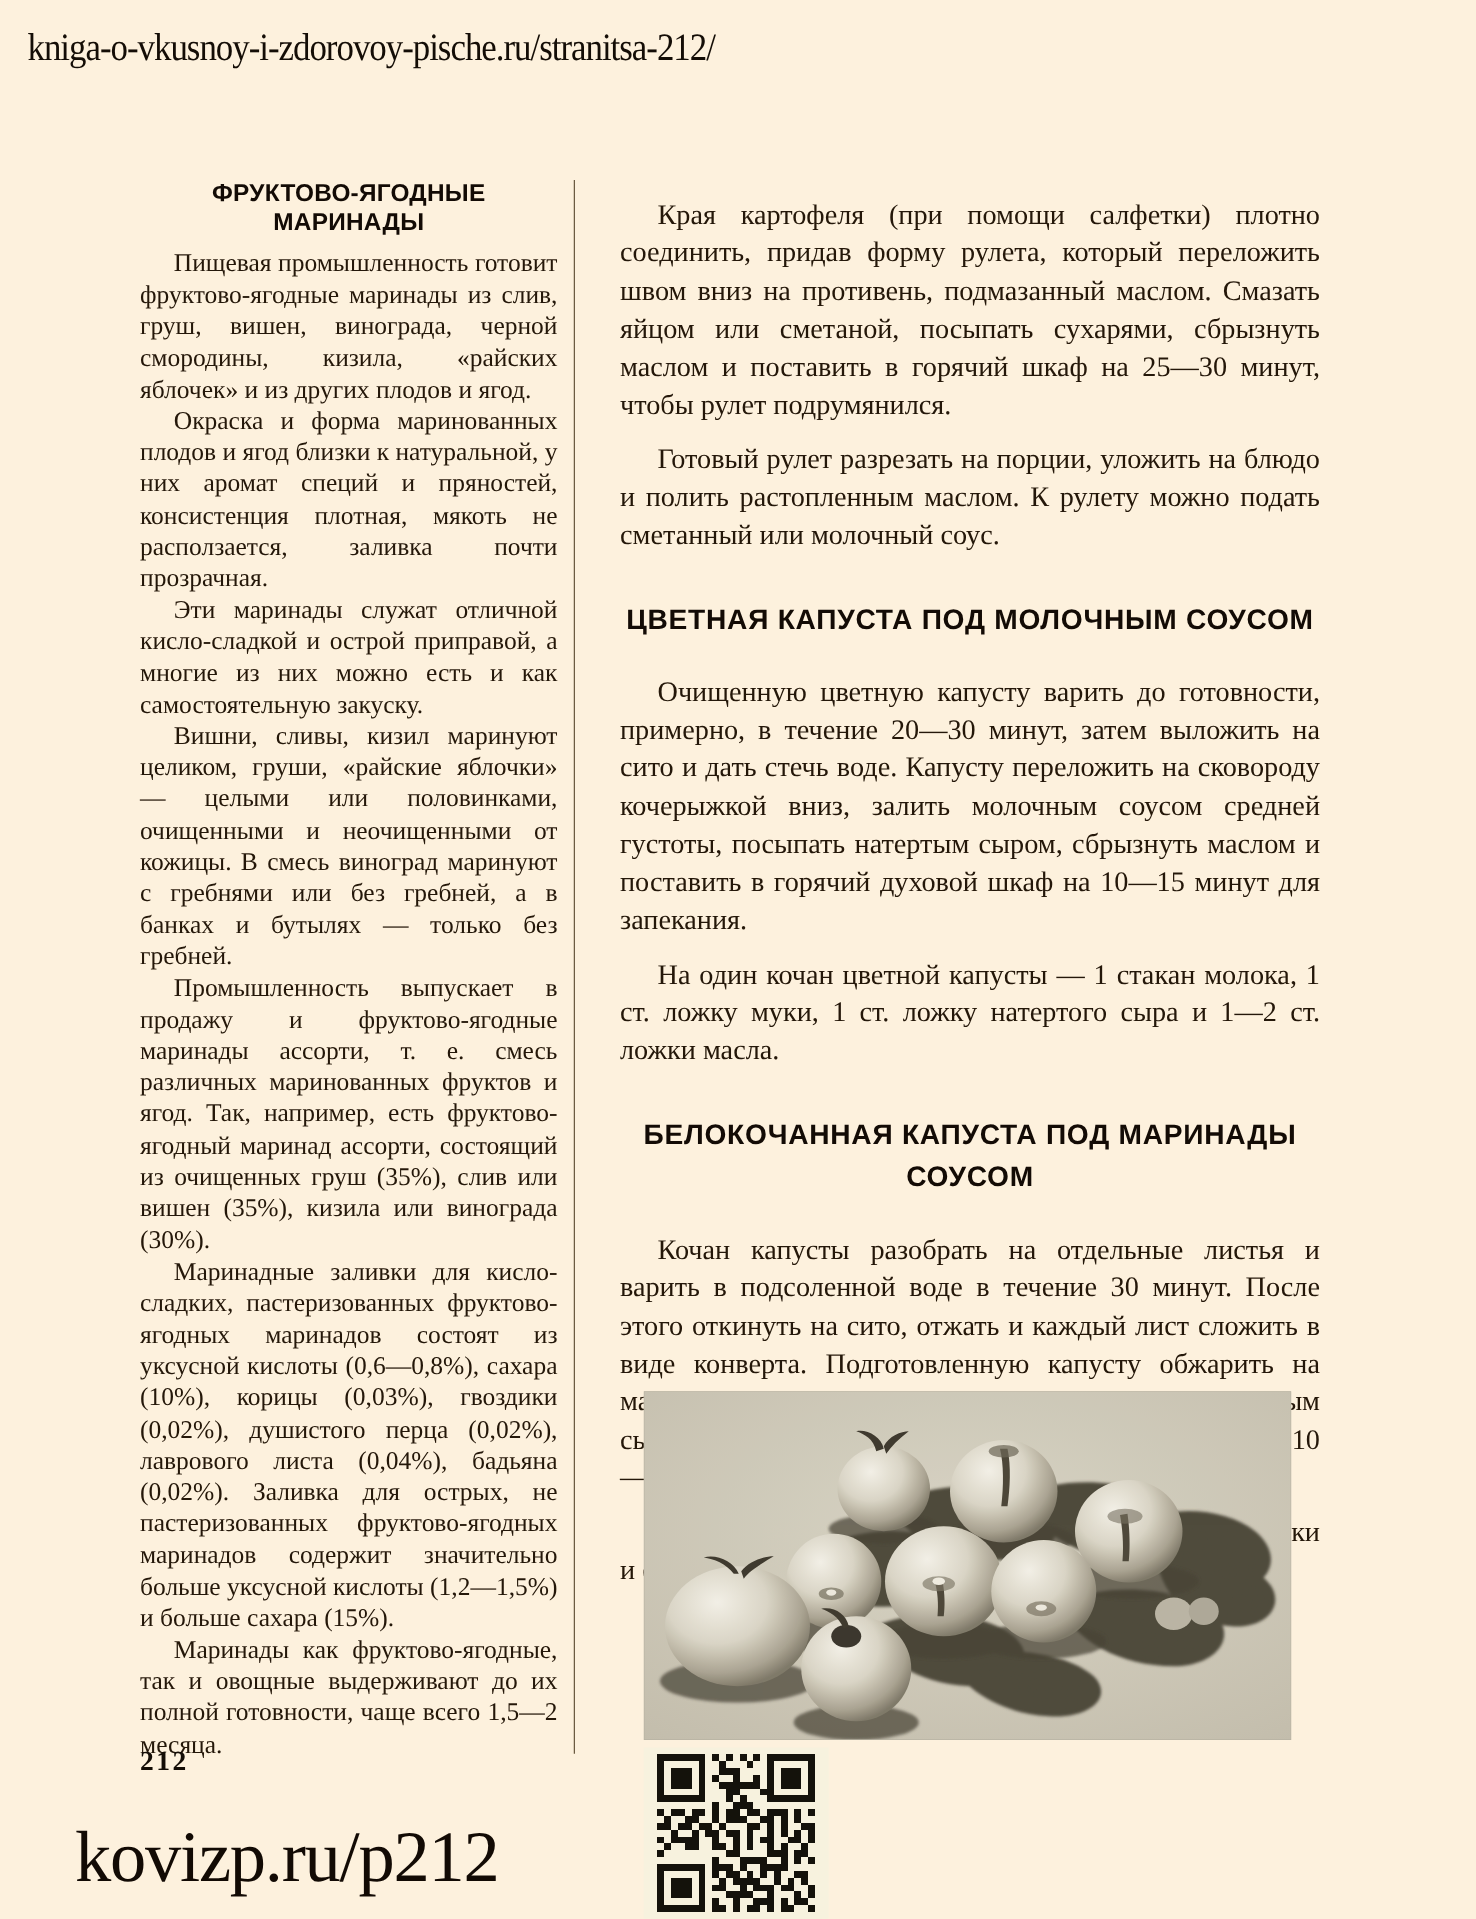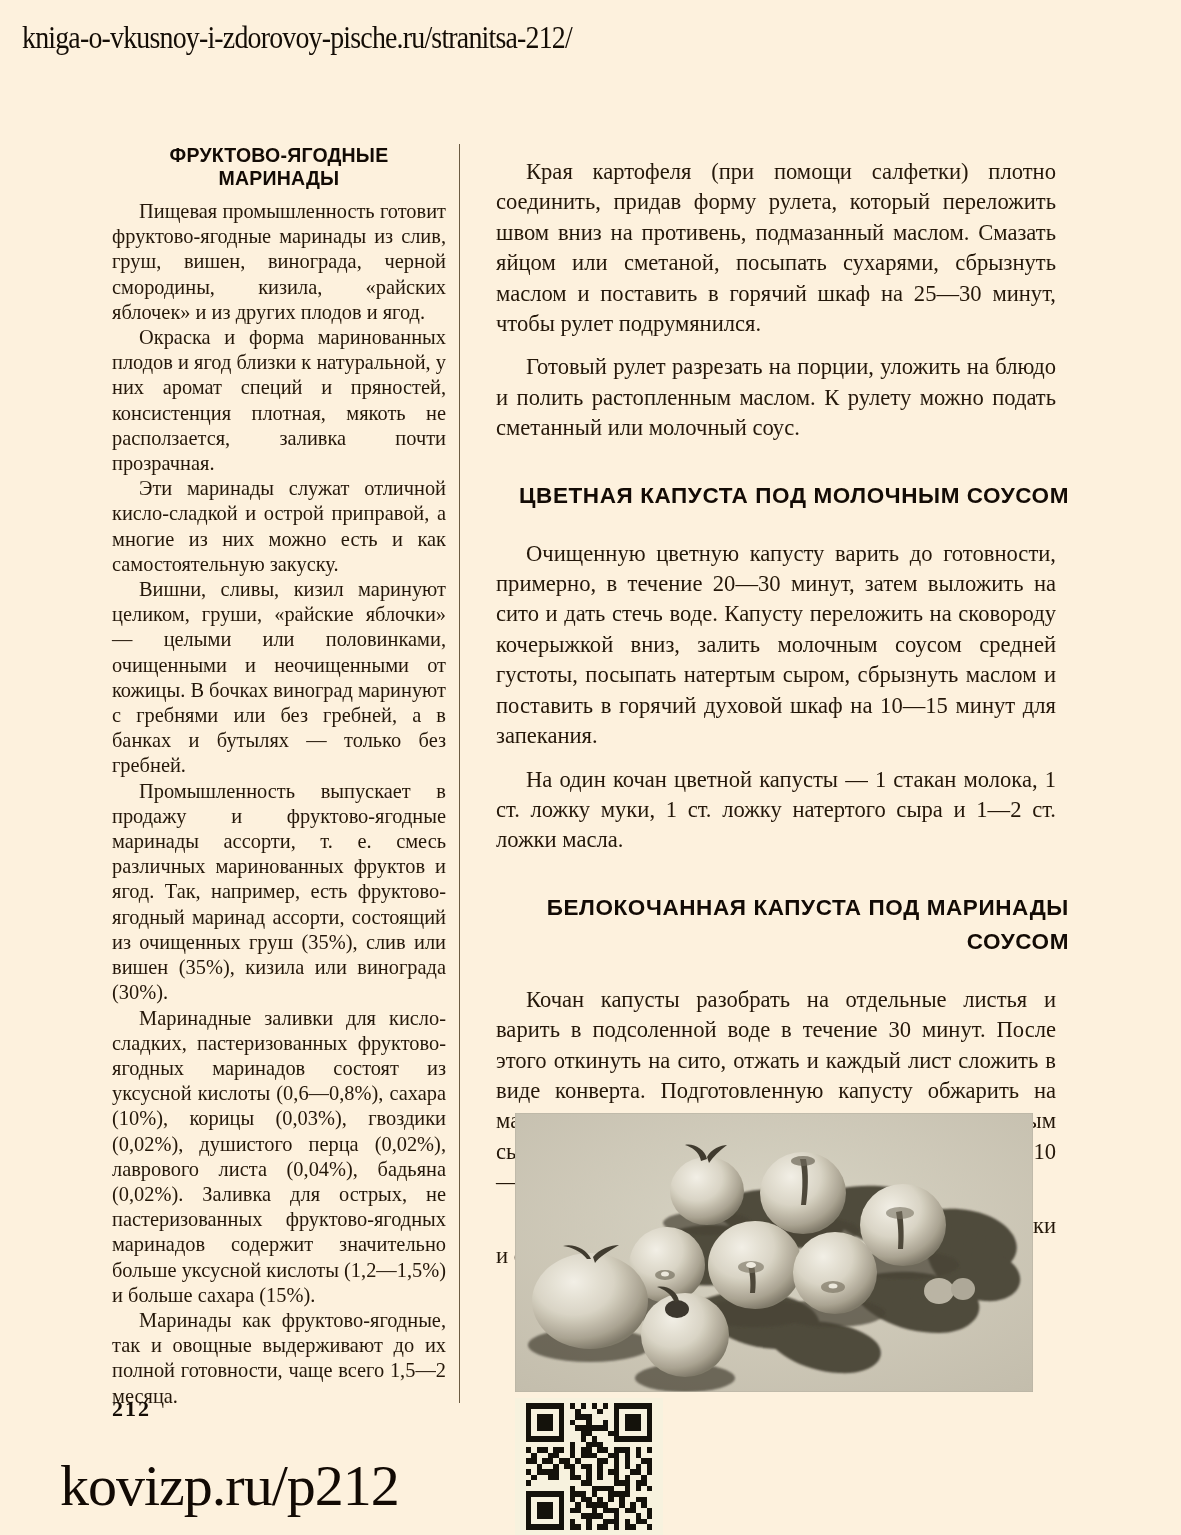--- a/index.html
+++ b/index.html
@@ -89,21 +89,21 @@
     line-height: 30.4px;
     text-align: justify;
     text-indent: 30px;
     color: #241709;
   }
   .col-right .h2 {
     font-family: "Liberation Sans", "DejaVu Sans", sans-serif;
     font-weight: bold;
     font-size: 22.5px;
     letter-spacing: 0.6px;
-    text-align: right;
+    text-align: center;
     line-height: 34px;
     color: #130b05;
     margin: 35px 0 26px 0;
   }
 
   
   .photo-wrap {
     position: absolute;
     left: 515px;
     top: 1113px;
@@ -156,21 +156,21 @@
 <div class="page">
 
   <div class="col-divider"></div>
 
   <div class="col-left">
     <div class="h2">ФРУКТОВО-ЯГОДНЫЕ МАРИНАДЫ</div>
 
     <p>Пищевая промышленность готовит фруктово-ягодные маринады из слив, груш, вишен, винограда, черной смородины, кизила, «райских яблочек» и из других плодов и ягод.</p>
     <p>Окраска и форма маринованных плодов и ягод близки к натуральной, у них аромат специй и пряностей, консистенция плотная, мякоть не расползается, заливка почти прозрачная.</p>
     <p>Эти маринады служат отличной кисло-сладкой и острой приправой, а многие из них можно есть и как самостоятельную закуску.</p>
-    <p>Вишни, сливы, кизил маринуют целиком, груши, «райские яблочки» — целыми или половинками, очищенными и неочищенными от кожицы. В бочках виноград маринуют с гребнями или без гребней, а в банках и бутылях — только без гребней.</p>
+    <p>Вишни, сливы, кизил маринуют целиком, груши, «райские яблочки» — целыми или половинками, очищенными и неочищенными от кожицы. В смесь виноград маринуют с гребнями или без гребней, а в банках и бутылях — только без гребней.</p>
     <p>Промышленность выпускает в продажу и фруктово-ягодные маринады ассорти, т. е. смесь различных маринованных фруктов и ягод. Так, например, есть фруктово-ягодный маринад ассорти, состоящий из очищенных груш (35%), слив или вишен (35%), кизила или винограда (30%).</p>
     <p>Маринадные заливки для кисло-сладких, пастеризованных фруктово-ягодных маринадов состоят из уксусной кислоты (0,6—0,8%), сахара (10%), корицы (0,03%), гвоздики (0,02%), душистого перца (0,02%), лаврового листа (0,04%), бадьяна (0,02%). Заливка для острых, не пастеризованных фруктово-ягодных маринадов содержит значительно больше уксусной кислоты (1,2—1,5%) и больше сахара (15%).</p>
     <p>Маринады как фруктово-ягодные, так и овощные выдерживают до их полной готовности, чаще всего 1,5—2 месяца.</p>
 
   </div>
 
   <div class="col-right">
     <p>Края картофеля (при помощи салфетки) плотно соединить, придав форму рулета, который переложить швом вниз на противень, подмазанный маслом. Смазать яйцом или сметаной, посыпать сухарями, сбрызнуть маслом и поставить в горячий шкаф на 25—30 минут, чтобы рулет подрумянился.</p>
     <p>Готовый рулет разрезать на порции, уложить на блюдо и полить растопленным маслом. К рулету можно подать сметанный или молочный соус.</p>
 

